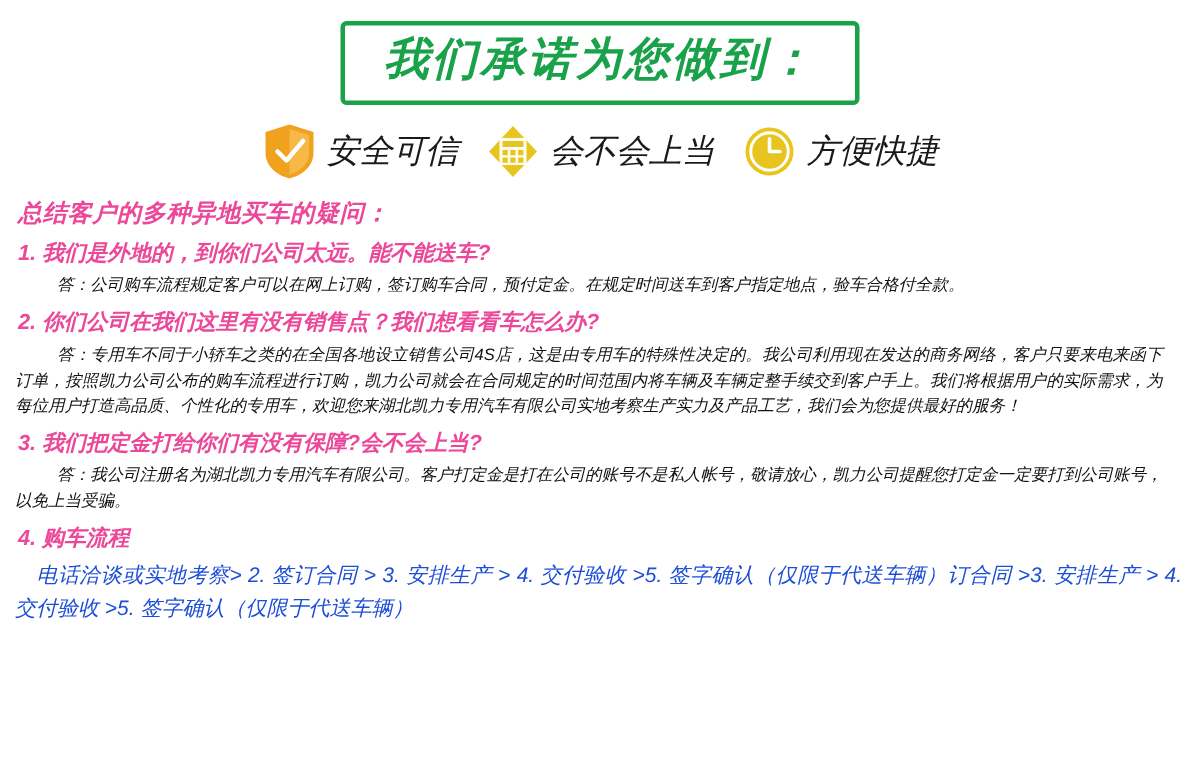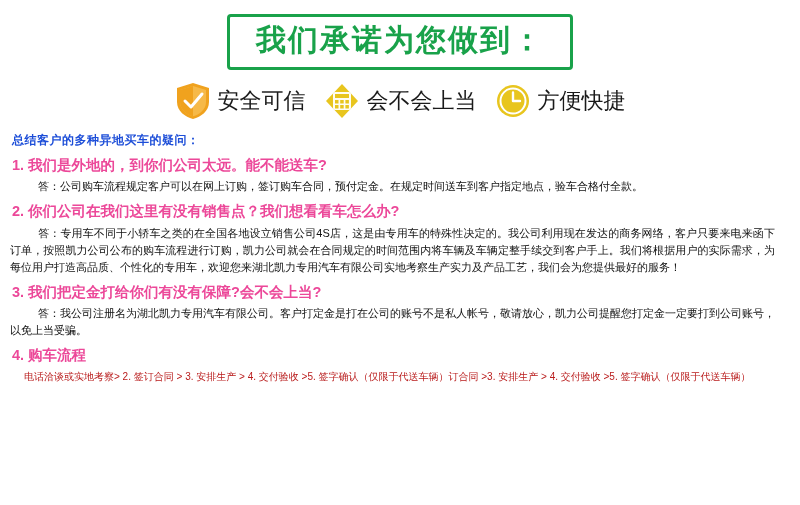--- a/index.html
+++ b/index.html
@@ -12,20 +12,21 @@
     background: #ffffff;
     font-family: "Liberation Sans", "DejaVu Sans", sans-serif;
     color: #000000;
     overflow: hidden;
   }
   .page {
     position: relative;
     width: 800px;
     height: 365px;
     box-sizing: border-box;
+    font-style: italic;
   }
 
   
   .banner-wrap {
     padding-top: 14px;
     display: flex;
     justify-content: center;
   }
   .banner {
     border: 3px solid #19a24a;
@@ -68,23 +69,23 @@
     display: block;
   }
 
   
   .content {
     margin-top: 12px;
     padding: 0 12px 0 10px;
     box-sizing: border-box;
   }
   .summary-title {
-    font-size: 12px;
+    font-size: 16px;
     font-weight: bold;
-    color: #1d4ed8;
+    color: #ec4899;
     margin: 0 0 6px 2px;
     letter-spacing: 0.5px;
   }
   .q {
     font-size: 14.5px;
     font-weight: bold;
     color: #ec4899;
     margin: 7px 0 3px 2px;
     line-height: 1.35;
   }
@@ -94,22 +95,22 @@
     line-height: 1.55;
     margin: 0 13px 2px 0;
     text-align: justify;
     text-indent: 0;
   }
   .a .indent {
     display: inline-block;
     width: 28px;
   }
   .flow {
-    font-size: 10px;
-    color: #b91c1c;
+    font-size: 14px;
+    color: #1d4ed8;
     line-height: 1.55;
     margin: 2px 0 0 0;
     text-align: justify;
   }
   .flow .indent {
     display: inline-block;
     width: 14px;
   }
 </style>
 </head>

